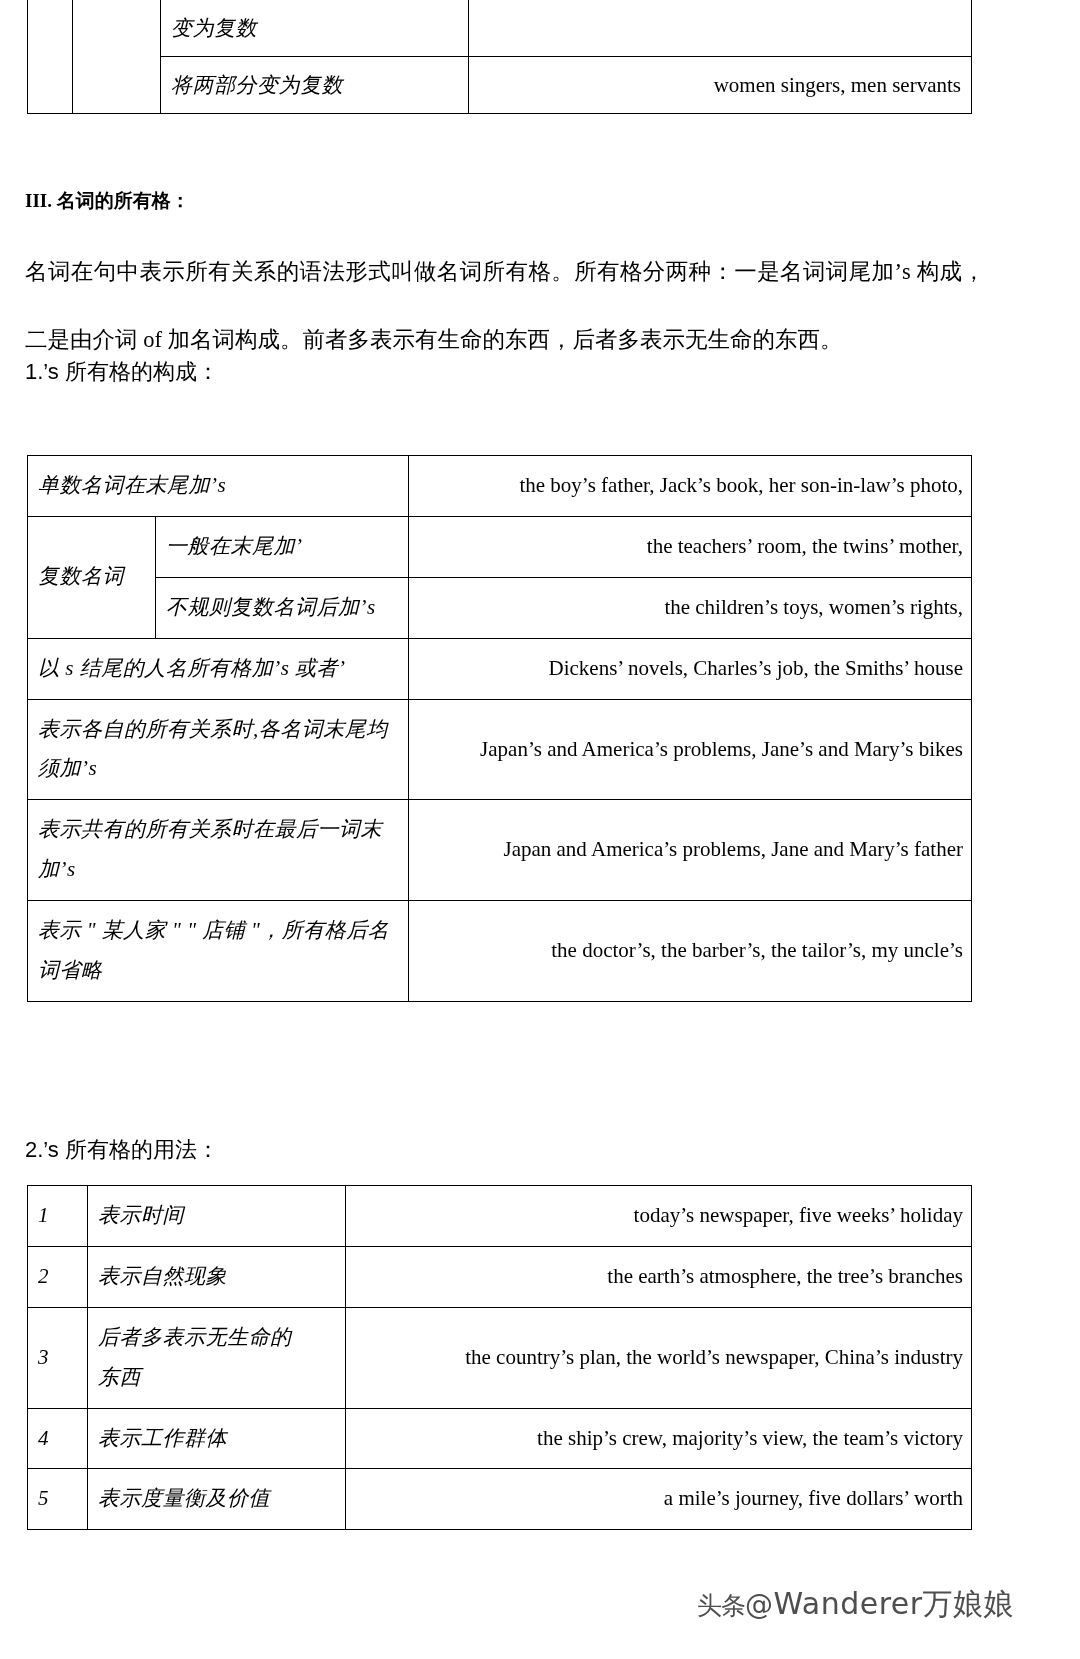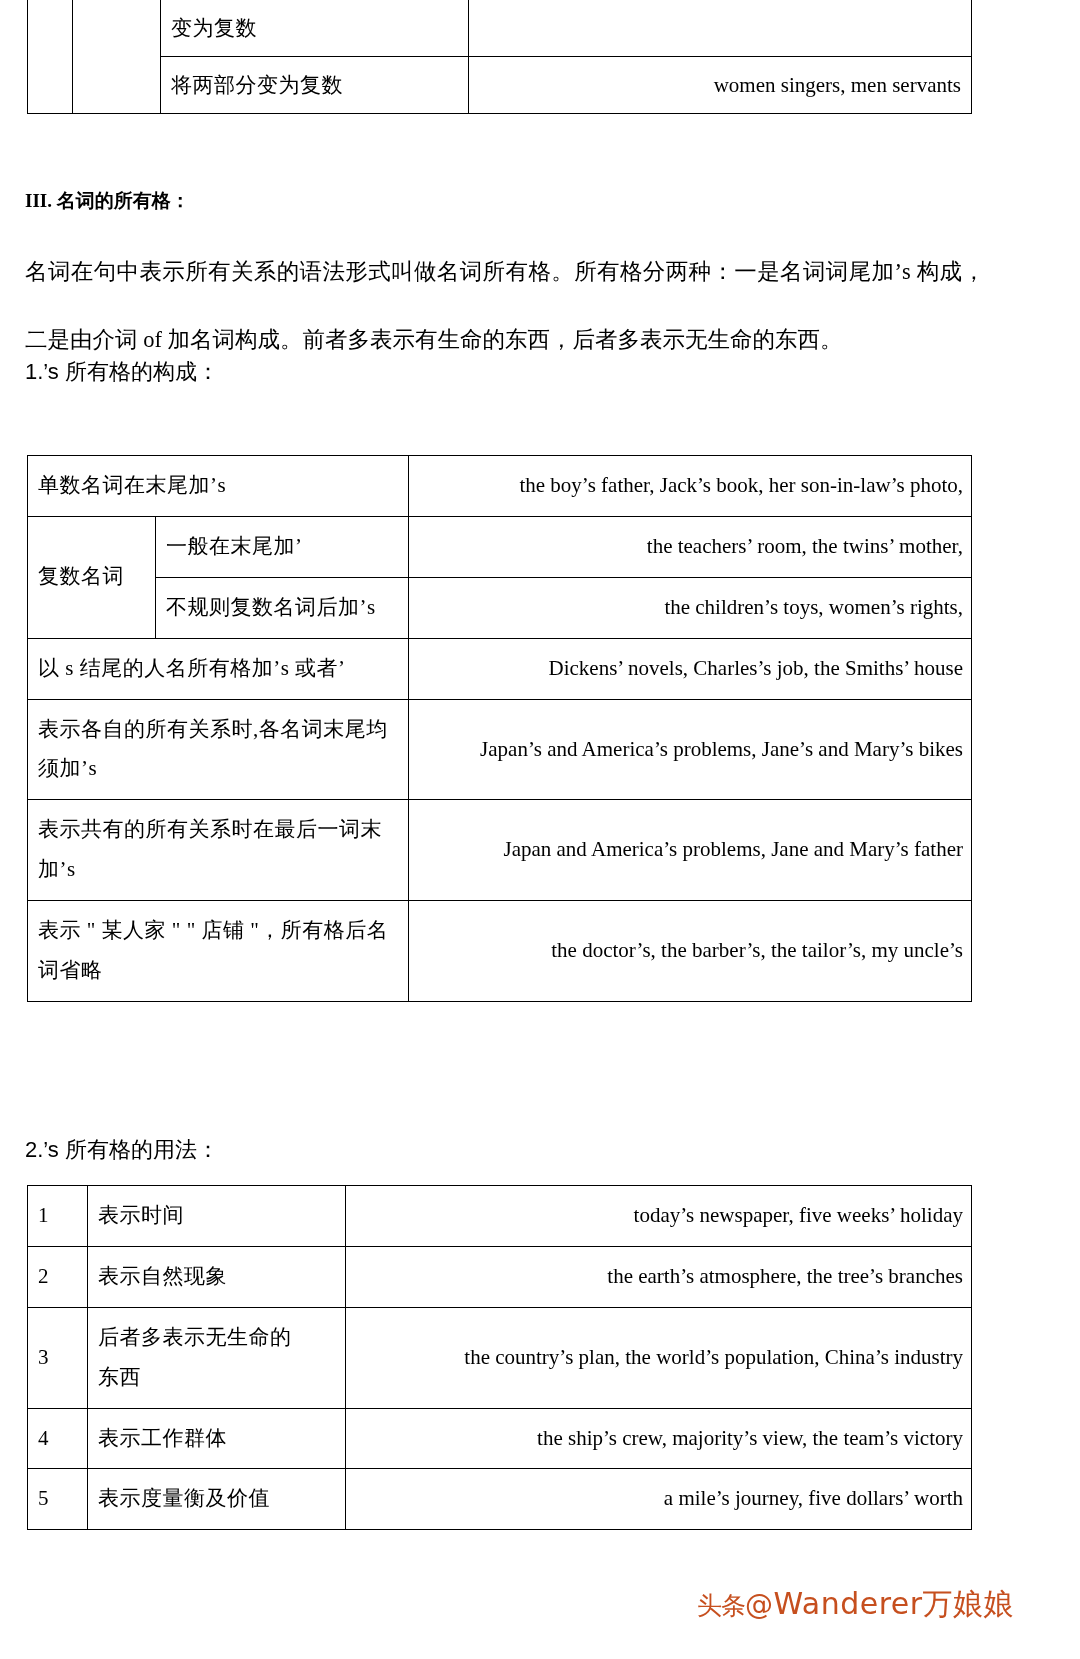--- a/index.html
+++ b/index.html
@@ -36,20 +36,21 @@
     vertical-align: middle;
     font-size: 21px;
     line-height: 1.9;
   }
   td .cell {
     padding: 10px 8px 10px 10px;
   }
   td.cn .cell {
     font-family: "Liberation Serif", "DejaVu Serif", serif;
     letter-spacing: 0.5px;
+    font-style: italic;
   }
   td.en .cell {
     font-family: "Liberation Serif", "DejaVu Serif", serif;
     padding-left: 12px;
     text-align: right;
   }
 
   
   .top-table-wrap {
     position: absolute;
@@ -109,21 +110,21 @@
   #sub-heading-2 { top: 1135px; }
   #table-2-wrap { position: absolute; top: 1185px; left: 0; width: 1080px; }
 
   
   .watermark {
     position: absolute;
     left: 697px;
     top: 1584px;
     font-family: "DejaVu Sans", "Liberation Sans", sans-serif;
     font-size: 30px;
-    color: #c2410c;
+    color: #404040;
     opacity: 0.92;
     white-space: nowrap;
     letter-spacing: 0.5px;
     pointer-events: none;
     user-select: none;
   }
   .watermark .wm-logo {
     font-size: 25px;
     letter-spacing: -1px;
   }
@@ -282,21 +283,21 @@
             </td>
         </tr>
         <tr>
           <td class="cn">
               <div class="cell">3</div>
             </td>
           <td class="cn">
               <div class="cell" style="padding-right:40px">后者多表示无生命的东西</div>
             </td>
           <td class="en">
-              <div class="cell">the country’s plan, the world’s population, China’s industry</div>
+              <div class="cell">the country’s plan, the world’s newspaper, China’s industry</div>
             </td>
         </tr>
         <tr>
           <td class="cn">
               <div class="cell">4</div>
             </td>
           <td class="cn">
               <div class="cell">表示工作群体</div>
             </td>
           <td class="en">

